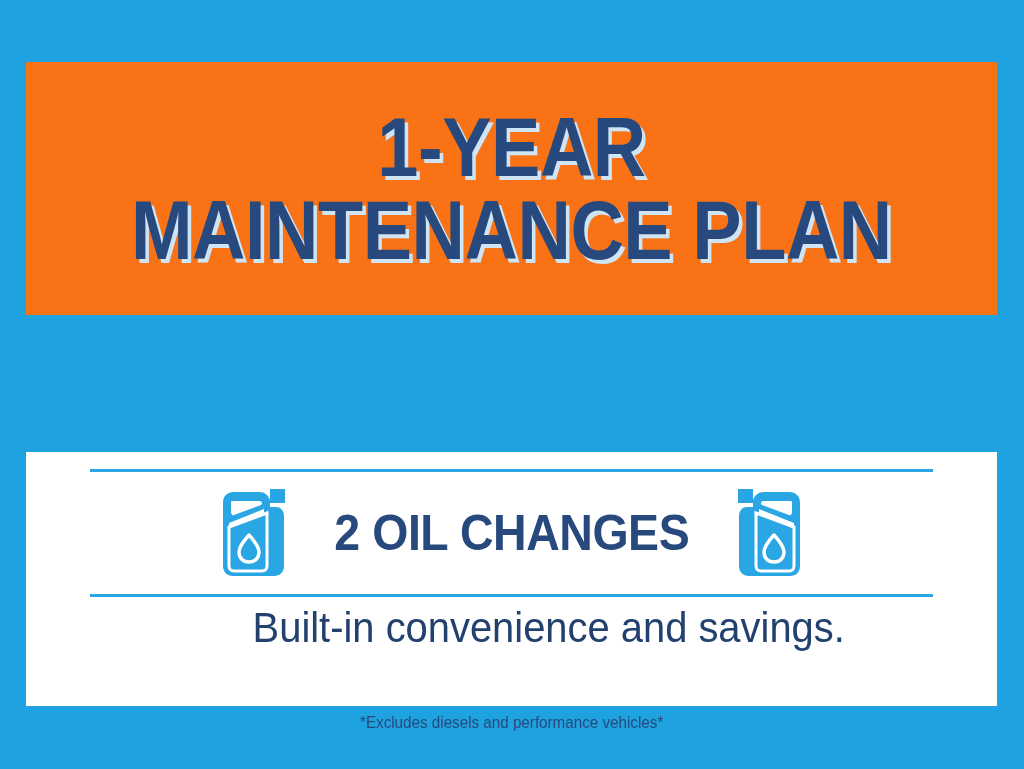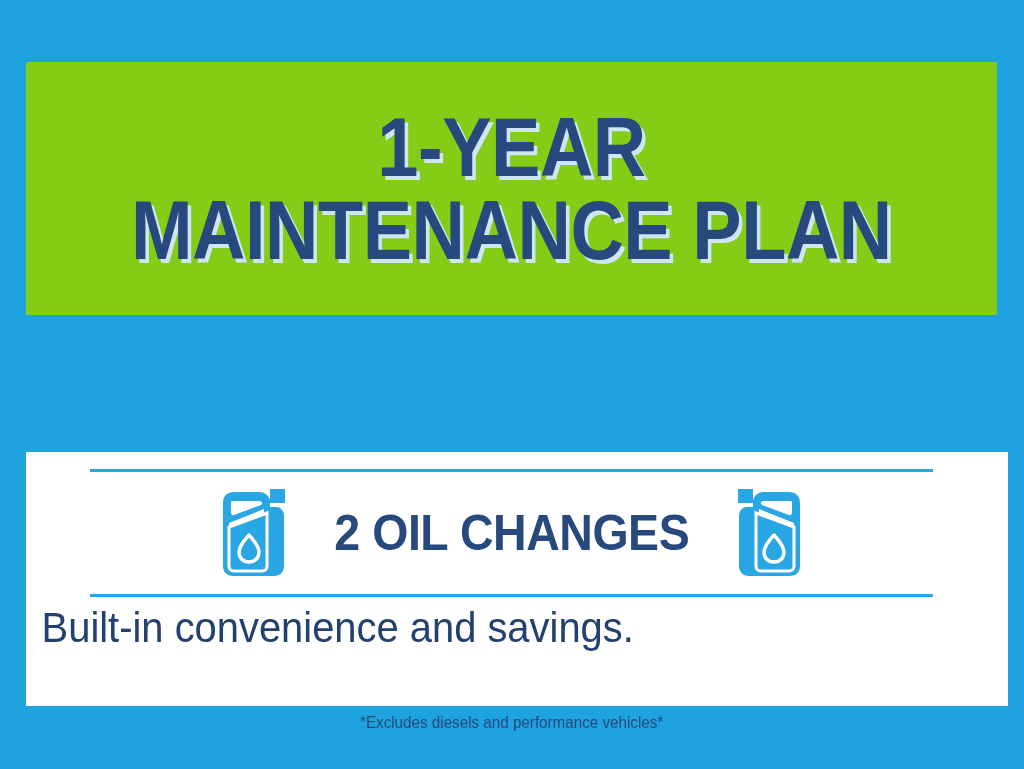--- a/index.html
+++ b/index.html
@@ -22,21 +22,21 @@
     box-sizing: border-box;
   }
 
   
   .headline-card {
     position: absolute;
     left: 26px;
     top: 62px;
     width: 971px;
     height: 253px;
-    background: #84cc16;
+    background: #f97316;
     display: flex;
     flex-direction: column;
     align-items: center;
     justify-content: center;
   }
 
   .headline-line {
     color: #27497d;
     font-family: "Liberation Sans", sans-serif;
     font-weight: bold;
@@ -77,21 +77,20 @@
   }
 
   
   .detail-card {
     position: absolute;
     left: 26px;
     top: 452px;
     width: 971px;
     height: 254px;
     background: #ffffff;
-    padding-left: 11px;
   }
 
   .rule {
     position: absolute;
     left: 64px;
     width: 843px;
     height: 3px;
     background: #2ba6e4;
   }
   .rule-top { top: 17px; }
@@ -127,21 +126,21 @@
   }
   .jug-icon.mirrored {
     transform: scaleX(-1);
   }
 
   .tagline {
     position: absolute;
     left: 0;
     top: 152px;
     width: 834px;
-    text-align: left;
+    text-align: right;
     color: #23416f;
     font-family: "Liberation Sans", sans-serif;
     font-weight: normal;
     font-size: 42px;
     white-space: nowrap;
   }
   .tagline span {
     display: inline-block;
     transform: scaleX(0.95);
   }

